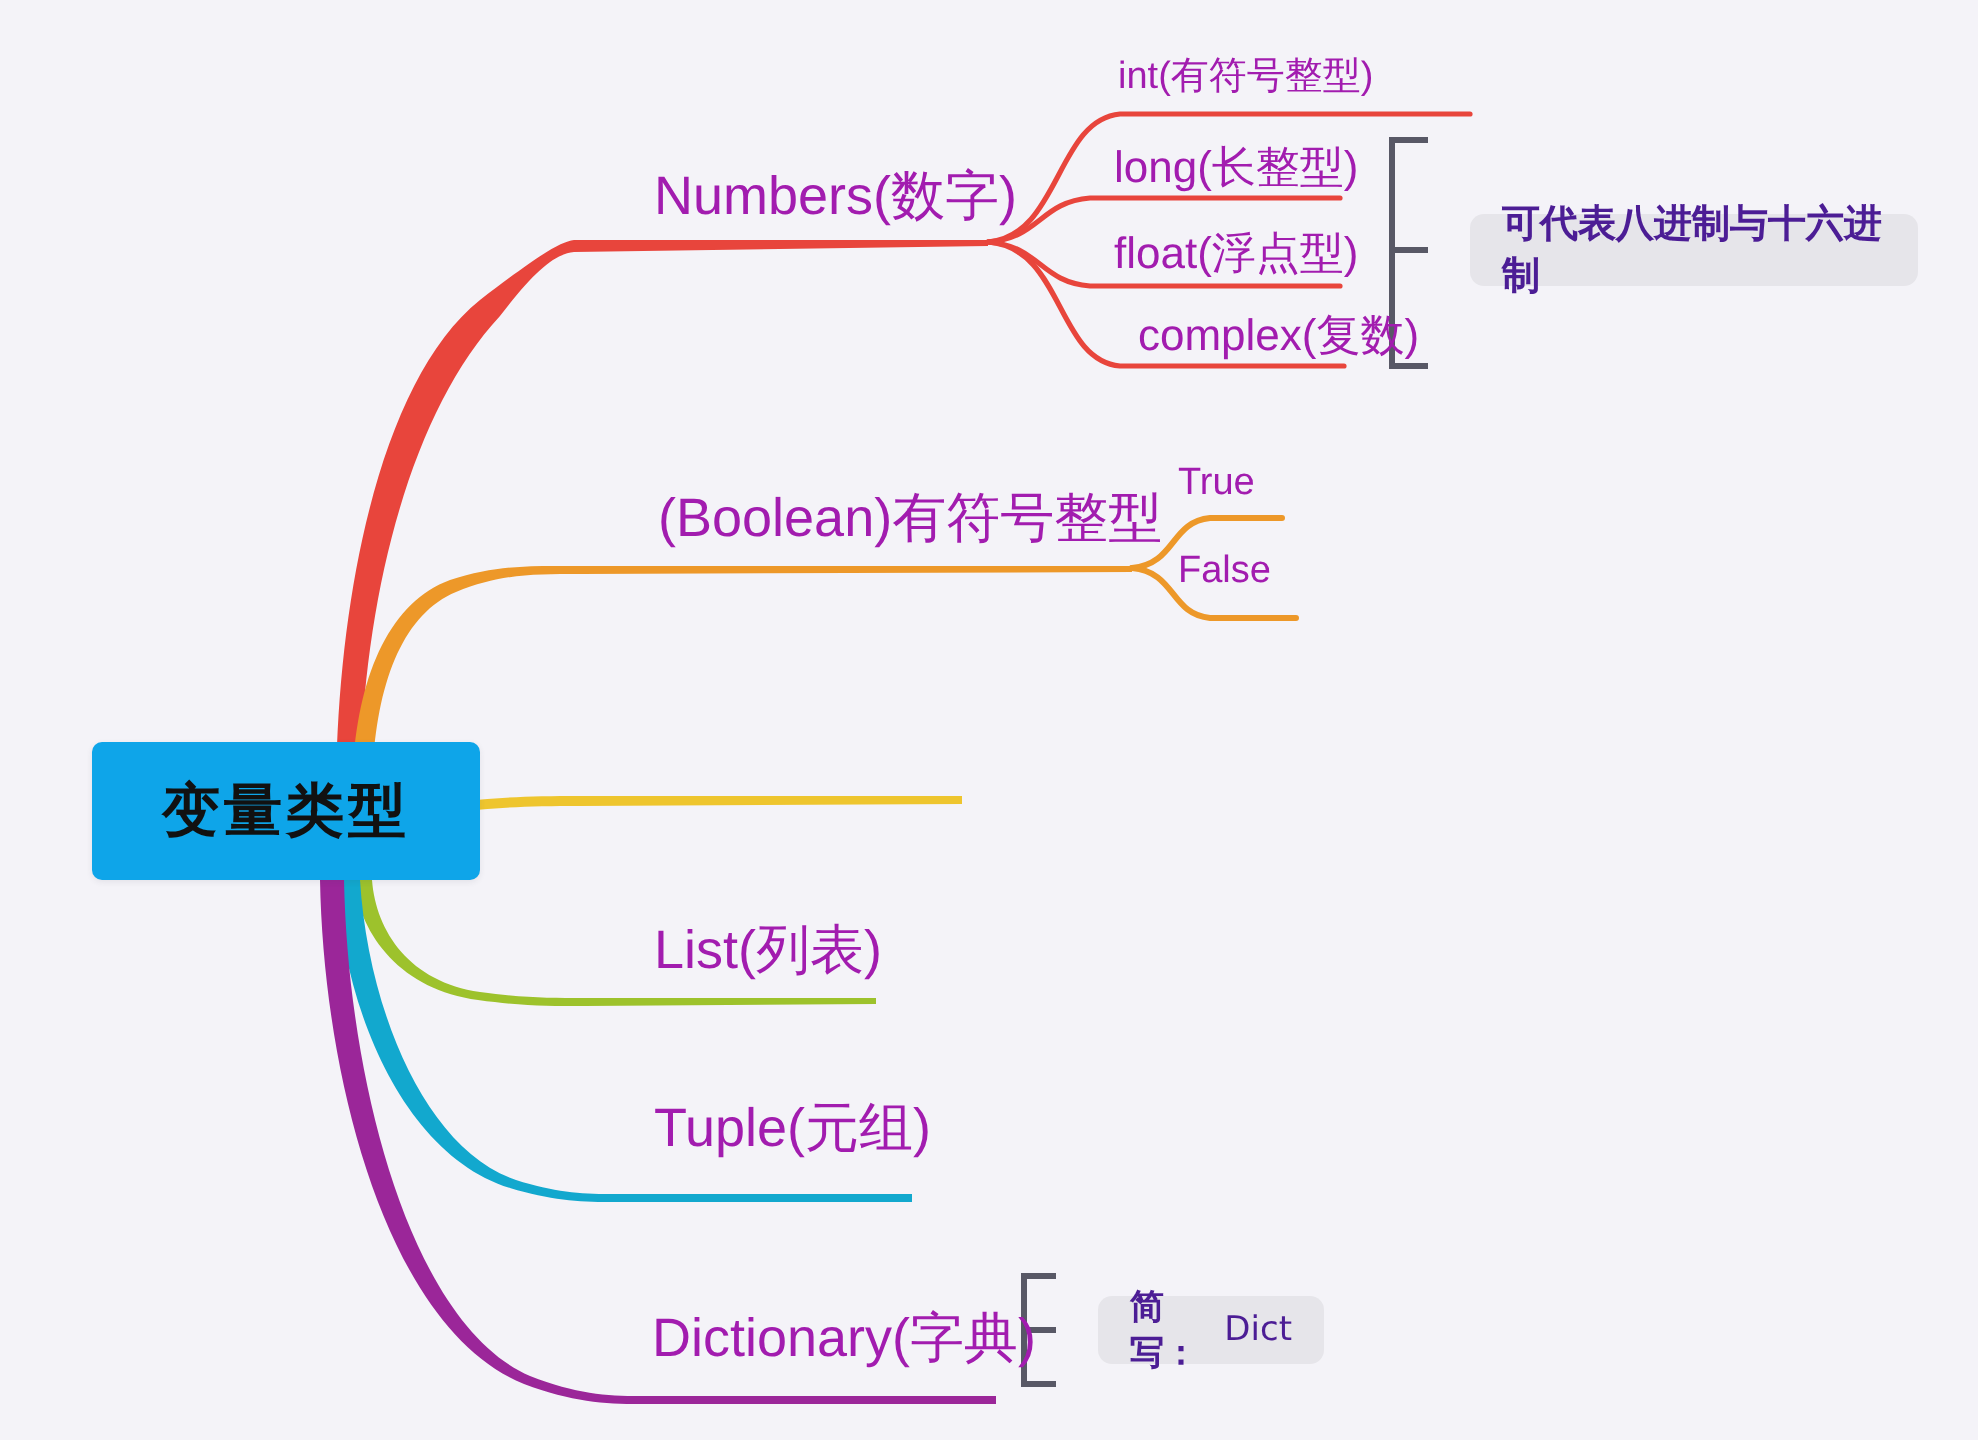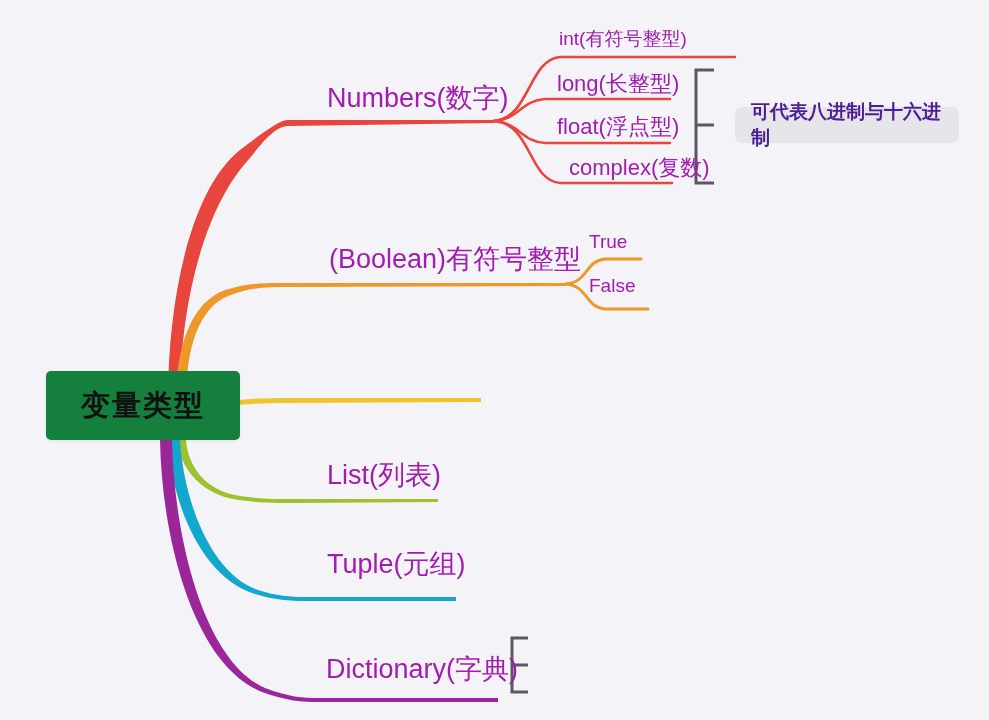--- a/index.html
+++ b/index.html
@@ -26,21 +26,21 @@
     height: 720px;
   }
 
   
   .root-node {
     position: absolute;
     left: 46px;
     top: 371px;
     width: 194px;
     height: 69px;
-    background: #15803d;
+    background: #0ea5e9;
     border-radius: 5px;
     display: flex;
     align-items: center;
     justify-content: center;
     box-shadow: 0 1px 3px rgba(60,50,80,0.09);
     z-index: 5;
   }
   .root-node .root-label {
     font-size: 29px;
     font-weight: bold;
@@ -179,14 +179,18 @@
   <div class="node-label lvl2b" style="left:557px; top:155px;margin-left:12px;">complex(复数)</div>
 
   <div class="node-label lvl2" style="left:589px; top:231px;">True</div>
 
   <div class="node-label lvl2" style="left:589px; top:275px;">False</div>
 
   <div class="note-box" style="left:735px; top:107px; width:224px; height:36px; font-size:19px;">
     <span>可代表八进制与十六进制</span>
   </div>
 
+  <div class="note-box" style="left:549px; top:648px; width:113px; height:34px; font-size:17px;">
+    <span>简写：</span>
+      <span class="note-light">Dict</span>
+  </div>
 
 </div>
 
 </body></html>

